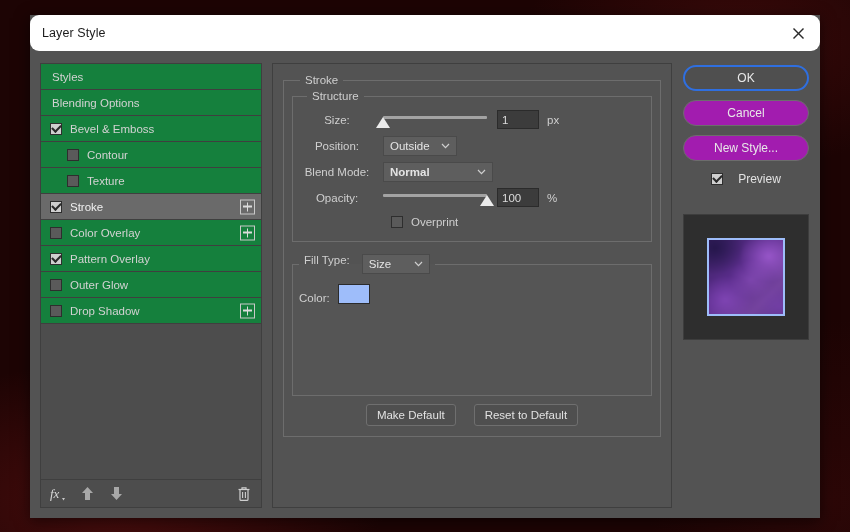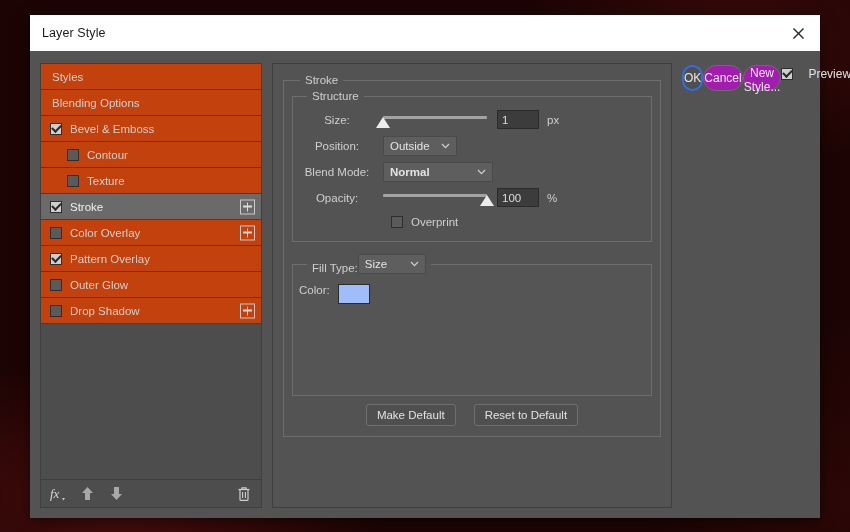--- a/index.html
+++ b/index.html
@@ -27,20 +27,21 @@
     flex-direction: column;
     box-shadow: 0 3px 14px rgba(0,0,0,.55);
   }
   #titlebar {
     height: 36px;
     background: #ffffff;
     display: flex;
     align-items: center;
     flex: 0 0 auto;
     position: relative;
+    border-radius: 9px;
   }
   #titlebar .title {
     font-size: 12.5px;
     color: #1b1b1b;
     padding-left: 12px;
     letter-spacing: .1px;
   }
   #close-btn {
     position: absolute;
     right: 0; top: 0;
@@ -77,21 +78,21 @@
     height: 26px;
     display: flex;
     align-items: center;
     border-bottom: 1px solid #3f3f3f;
     padding-left: 9px;
     padding-right: 5px;
     color: #d2d2d2;
     font-size: 11.5px;
     cursor: pointer;
     position: relative;
-    background: #c2410c;
+    background: #15803d;
   }
   .style-row.plain { padding-left: 11px; }
   .style-row.sub { padding-left: 26px; }
   .style-row.selected { background: #6a6a6a; color: #f0f0f0; }
   .style-row .lbl { white-space: nowrap; }
 
   
   .cb {
     width: 12px; height: 12px;
     flex: 0 0 auto;
@@ -273,33 +274,33 @@
   
   #grp-fill {
     margin-top: 12px;
     border: 1px solid #6d6d6d;
     background: #555555;
     height: 142px;
     padding: 0;
   }
   #grp-fill > legend {
     padding: 0 5px;
-    margin-left: 14px;
-    display: flex;
-    align-items: flex-end;
-    gap: 0;
+    margin-left: 6px;
+    display: flex;
+    align-items: flex-start;
+    gap: 12px;
   }
   #grp-fill > legend .lg-txt {
     font-size: 11.5px;
     color: #cfcfcf;
   }
   #fill-inner { padding: 10px 0 0 6px; }
   #color-row {
     display: flex;
-    align-items: flex-start;
+    align-items: flex-end;
     gap: 8px;
   }
   #color-row .clabel {
     font-size: 11.5px;
     color: #cfcfcf;
   }
   #color-swatch {
     width: 32px; height: 20px;
     border: 1px solid #2b2b2b;
     cursor: pointer;
@@ -322,22 +323,22 @@
     font-family: "Liberation Sans", sans-serif;
     cursor: pointer;
     padding: 0 10px;
   }
 
   
   #right-col {
     width: 128px;
     flex: 0 0 auto;
     display: flex;
-    flex-direction: row;
-    align-items: flex-start;
+    flex-direction: column;
+    align-items: center;
     padding-top: 2px;
   }
   .rbtn {
     width: 126px; height: 26px;
     border-radius: 13px;
     background: #a21caf;
     border: 1px solid #6d6d6d;
     color: #e8e8e8;
     font-size: 12px;
     font-family: "Liberation Sans", sans-serif;

